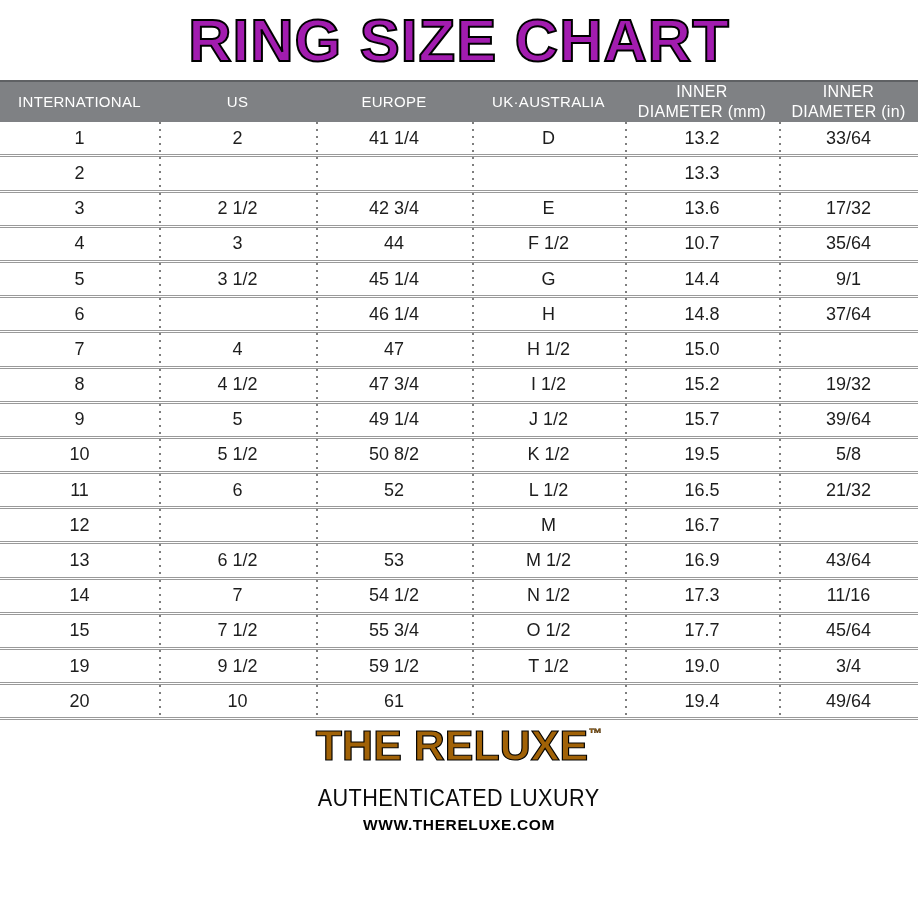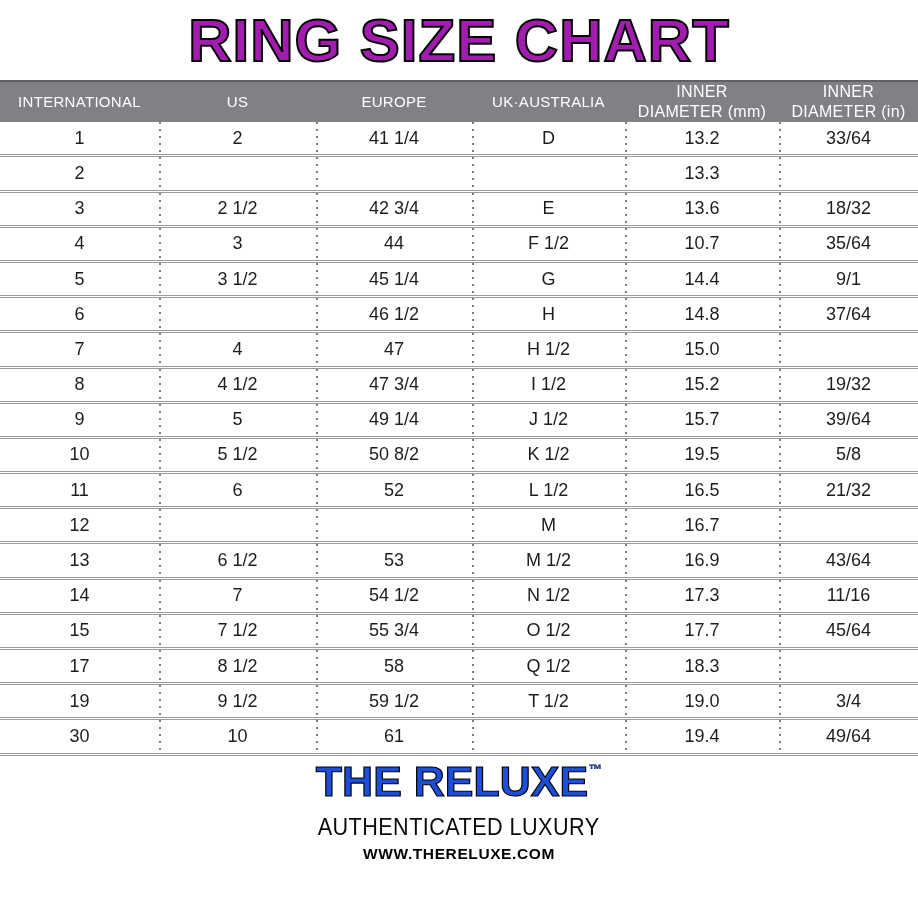--- a/index.html
+++ b/index.html
@@ -62,31 +62,31 @@
     background-size: 2px 100%;
     background-repeat: no-repeat;
     background-position: 0 0;
   }
   .footer { text-align: center; }
   .brand {
     margin-top: 3px;
     font-size: 43px;
     font-weight: bold;
     line-height: 1.05;
-    color: #1d4ed8;
+    color: #a16207;
     -webkit-text-stroke: 1.2px #000;
   }
   .brand sup {
     font-size: 14px;
     -webkit-text-stroke: 0.3px #000;
     vertical-align: top;
     position: relative;
     top: 3px;
   }
-  .tagline-wrap { line-height: 1; margin-top: 11px; }
+  .tagline-wrap { line-height: 1; margin-top: 17px; }
   .tagline {
     display: inline-block;
     font-size: 24px;
     letter-spacing: 0.5px;
     color: #0a0a0a;
     transform: scaleX(0.9);
     transform-origin: center;
   }
   .site {
     margin-top: 6px;
@@ -160,42 +160,42 @@
         <td></td>
         <td>13.3</td>
         <td></td>
       </tr>
       <tr>
         <td>3</td>
         <td>2 1/2</td>
         <td>42 3/4</td>
         <td>E</td>
         <td>13.6</td>
-        <td>18/32</td>
+        <td>17/32</td>
       </tr>
       <tr>
         <td>4</td>
         <td>3</td>
         <td>44</td>
         <td>F 1/2</td>
         <td>10.7</td>
         <td>35/64</td>
       </tr>
       <tr>
         <td>5</td>
         <td>3 1/2</td>
         <td>45 1/4</td>
         <td>G</td>
         <td>14.4</td>
         <td>9/1</td>
       </tr>
       <tr>
         <td>6</td>
         <td></td>
-        <td>46 1/2</td>
+        <td>46 1/4</td>
         <td>H</td>
         <td>14.8</td>
         <td>37/64</td>
       </tr>
       <tr>
         <td>7</td>
         <td>4</td>
         <td>47</td>
         <td>H 1/2</td>
         <td>15.0</td>
@@ -259,37 +259,29 @@
       </tr>
       <tr>
         <td>15</td>
         <td>7 1/2</td>
         <td>55 3/4</td>
         <td>O 1/2</td>
         <td>17.7</td>
         <td>45/64</td>
       </tr>
       <tr>
-        <td>17</td>
-        <td>8 1/2</td>
-        <td>58</td>
-        <td>Q 1/2</td>
-        <td>18.3</td>
-        <td></td>
-      </tr>
-      <tr>
         <td>19</td>
         <td>9 1/2</td>
         <td>59 1/2</td>
         <td>T 1/2</td>
         <td>19.0</td>
         <td>3/4</td>
       </tr>
       <tr>
-        <td>30</td>
+        <td>20</td>
         <td>10</td>
         <td>61</td>
         <td></td>
         <td>19.4</td>
         <td>49/64</td>
       </tr>
     </tbody>
 </table>
 
 <div class="footer">

